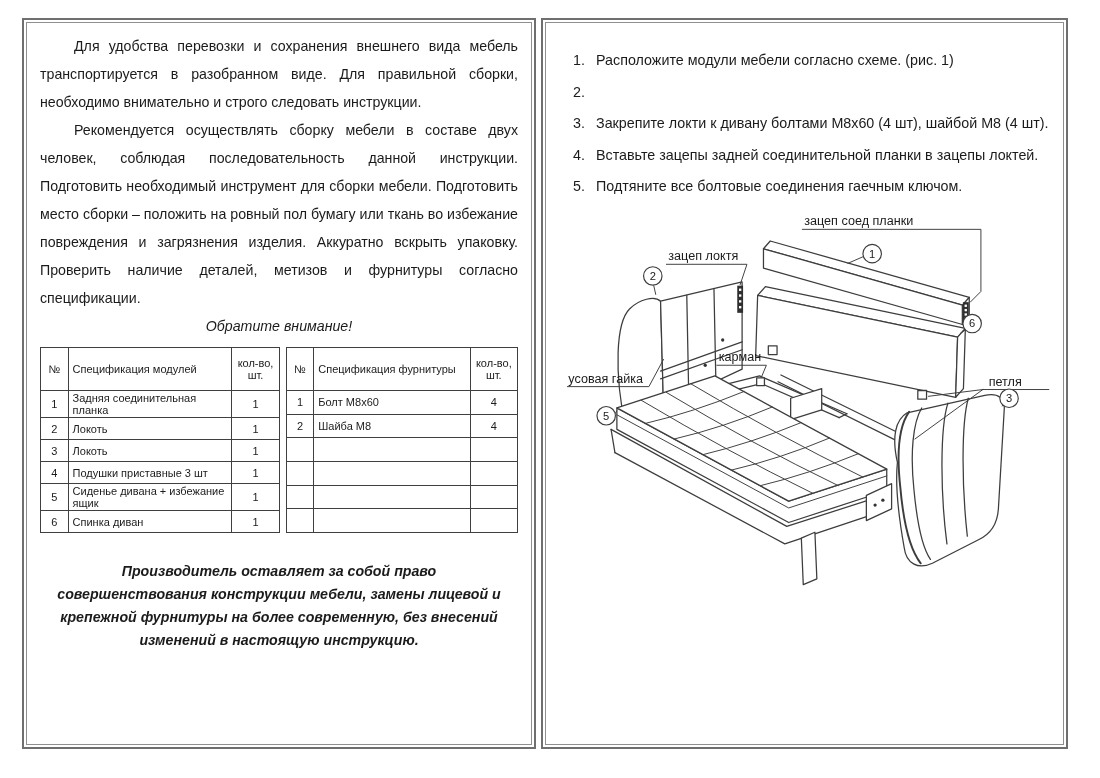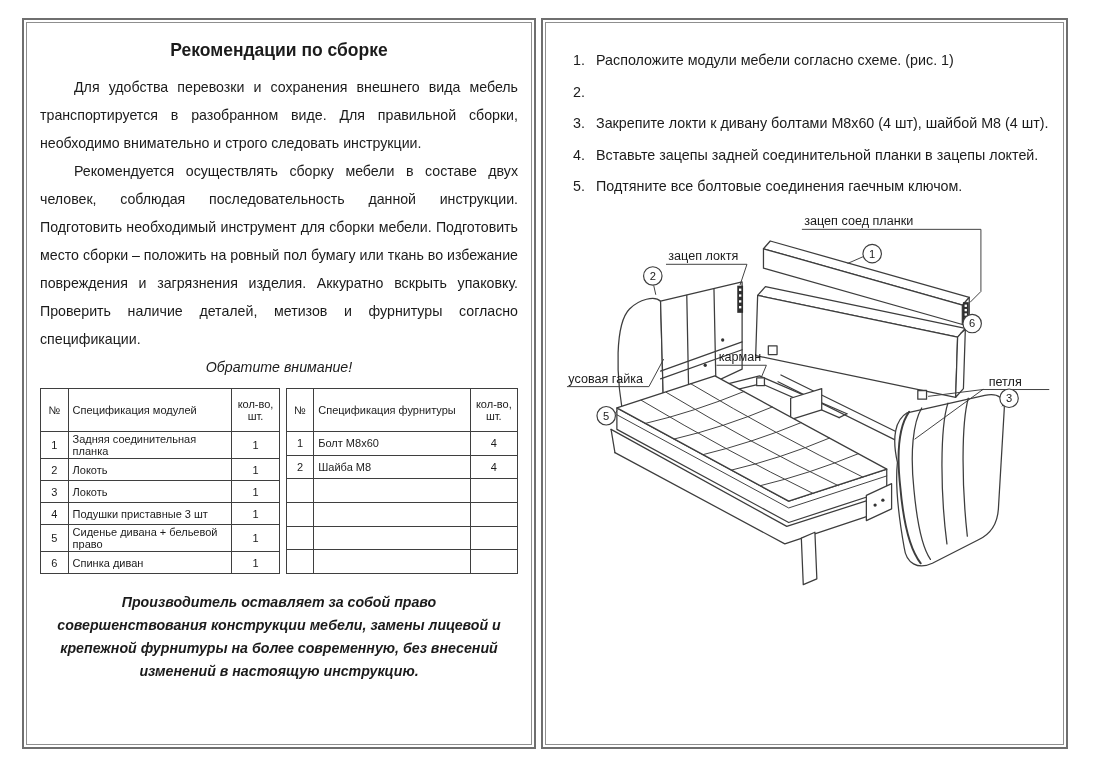--- a/index.html
+++ b/index.html
@@ -31,21 +31,21 @@
   table { border-collapse:collapse; font-size:11px; table-layout:fixed; }
   th, td { border:1px solid #3f3f3f; padding:1px 4px; overflow:hidden; }
   th { font-weight:normal; height:40px; text-align:center; }
   td { height:19px; }
   .c-num  { width:20px; text-align:center; }
   .c-name { width:170px; text-align:left; }
   .c-name2{ width:162px; text-align:left; }
   .c-qty  { width:42px; text-align:center; }
 
   .footer-note {
-    margin:17px 8px 0; text-align:center;
+    margin:27px 8px 0; text-align:center;
     font-size:14.2px; font-weight:bold; font-style:italic; line-height:23px;
   }
 
   .steps { margin:18px 0 0 14px; }
   .step { display:flex; margin-bottom:11.5px; font-size:14.3px; line-height:20px; }
   .step-num { width:23px; flex:none; }
 
   .diagram-title {
     margin:14px 0 2px; text-align:center;
     font-size:16px; font-weight:bold;
@@ -55,21 +55,20 @@
     font-family:"Liberation Sans", sans-serif; font-size:13px; fill:#1b1b1b;
   }
   svg.diagram text.co {
     font-size:11.5px; text-anchor:middle;
   }
 </style>
 </head>
 <body>
 
 <section class="page page-left">
-  <h1 class="page-title">Рекомендации по сборке</h1>
 
   <p class="body-par">Для удобства перевозки и сохранения внешнего вида мебель транспортируется в разобранном виде. Для правильной сборки, необходимо внимательно и строго следовать инструкции.</p>
   <p class="body-par">Рекомендуется осуществлять сборку мебели в составе двух человек, соблюдая последовательность данной инструкции. Подготовить необходимый инструмент для сборки мебели. Подготовить место сборки – положить на ровный пол бумагу или ткань во избежание повреждения и загрязнения изделия. Аккуратно вскрыть упаковку. Проверить наличие деталей, метизов и фурнитуры согласно спецификации.</p>
   <p class="body-par center-line">Обратите внимание!</p>
 
   <div class="tables">
     <table>
       <thead>
         <tr>
           <th class="c-num">№</th>
@@ -93,21 +92,21 @@
           <td class="c-name">Локоть</td>
           <td class="c-qty">1</td>
         </tr>
         <tr>
           <td class="c-num">4</td>
           <td class="c-name">Подушки приставные 3 шт</td>
           <td class="c-qty">1</td>
         </tr>
         <tr>
           <td class="c-num">5</td>
-          <td class="c-name">Сиденье дивана + бельевой право</td>
+          <td class="c-name">Сиденье дивана + избежание ящик</td>
           <td class="c-qty">1</td>
         </tr>
         <tr>
           <td class="c-num">6</td>
           <td class="c-name">Спинка диван</td>
           <td class="c-qty">1</td>
         </tr>
       </tbody>
     </table>
 

